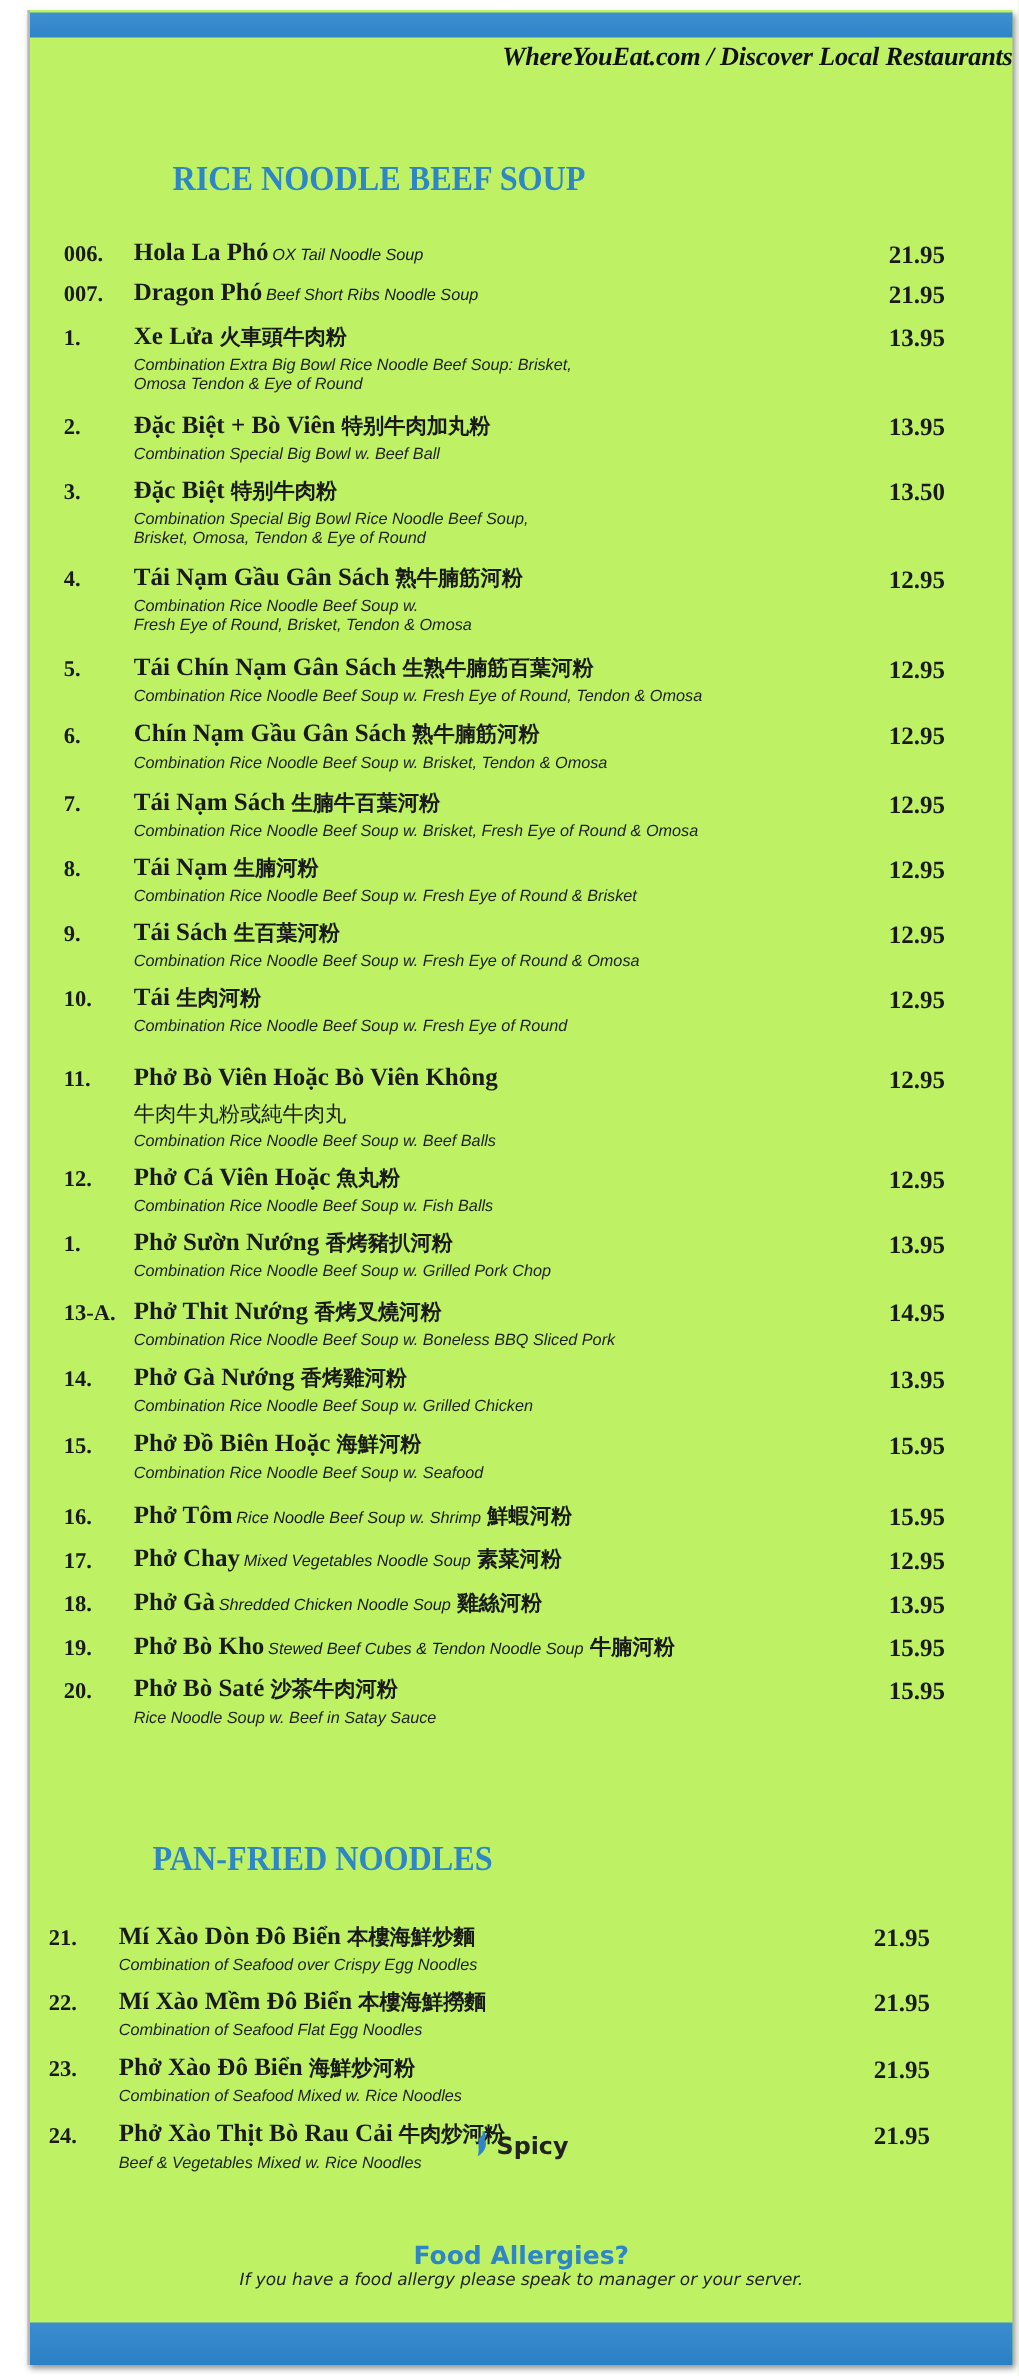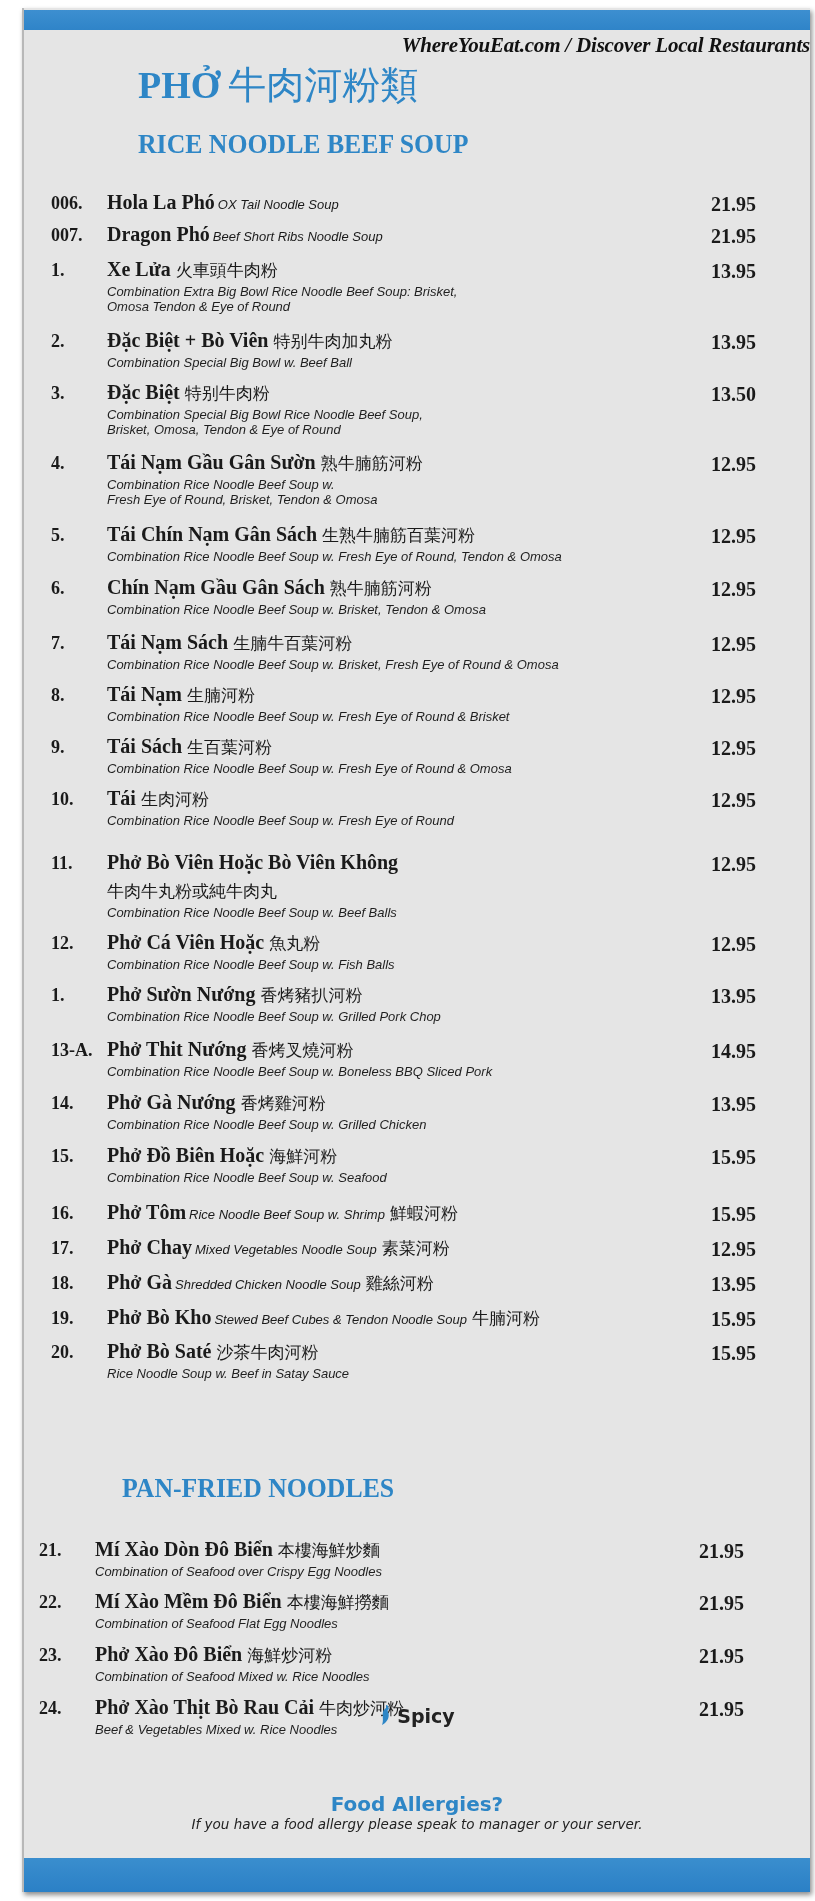--- a/index.html
+++ b/index.html
@@ -2,21 +2,21 @@
 <html><head>
   <meta charset="utf-8">
   <style>
     html, body { margin: 0; padding: 0; }
     body {
       width: 815px; height: 1901px; background: #ffffff; position: relative; overflow: hidden;
       font-family: "Liberation Serif", serif; color: #1a1a1a;
     }
     .card {
       position: absolute; left: 22px; top: 8px; width: 786px; height: 1884px;
-      background: #e5e5e5;
+      background: #bef264;
       border-left: 2px solid #b8b8b8;
       box-shadow: 2px 3px 5px rgba(0,0,0,0.45);
     }
     .band-top {
       position: absolute; left: 0; top: 2px; width: 786px; height: 20px;
       background: linear-gradient(#3d8fd0, #2f84c8);
     }
     .band-bottom {
       position: absolute; left: 0; top: 1850px; width: 786px; height: 34px;
       background: linear-gradient(#3a8ece, #2b80c6);
@@ -35,21 +35,21 @@
       position: absolute; left: 114px; font-family: "Liberation Serif", serif; font-weight: bold;
       color: #2e86c6; white-space: nowrap; transform: scaleX(0.92); transform-origin: left;
     }
     .item { position: absolute; left: 0; width: 786px; }
     .num {
       position: absolute; left: 27px; top: 0; font-weight: bold; font-size: 18px; white-space: nowrap;
     }
     .name {
       position: absolute; left: 83px; top: -2px; font-weight: bold; font-size: 20px; white-space: nowrap;
     }
-    .name .cjk { font-weight: normal; font-family: "DejaVu Serif", serif; font-size: 17px; margin-left: 5px; margin-top: 44px; }
+    .name .cjk { font-weight: bold; font-family: "DejaVu Serif", serif; font-size: 17px; margin-left: 5px; margin-top: 44px; }
     .name .inline-desc { font-family: "Liberation Sans", sans-serif; font-style: italic; font-weight: normal; font-size: 13px; margin-left: 3px; }
     .cjk-line { position: absolute; left: 83px; font-family: "DejaVu Serif", serif; font-size: 17px; white-space: nowrap; }
     .desc {
       position: absolute; left: 83px; font-family: "Liberation Sans", sans-serif; font-style: italic;
       font-size: 13px; line-height: 15px; color: #1f1f1f; white-space: pre-line; width: 600px;
     }
     .price {
       position: absolute; right: 54px; top: 0; font-weight: bold; font-size: 20px; white-space: nowrap;
     }
     .footer { position: absolute; left: 0; width: 786px; text-align: center; font-family: "DejaVu Sans", sans-serif; }
@@ -58,23 +58,20 @@
     .allergy-title { top: 1784px; font-size: 20px; font-weight: bold; color: #2e86c6; }
     .allergy-text { top: 1808px; font-size: 13.5px; font-style: italic; color: #222; }
   </style>
 </head>
 <body>
 
 <div class="card">
   <div class="band-top"></div>
   <div class="watermark">WhereYouEat.com / Discover Local Restaurants</div>
 
-  <div class="sec-title" style="top:52px;font-size:38px;">
-    <span>PHỞ</span><span class="cjk">牛肉河粉類</span>
-  </div>
   <div class="sec-sub" style="top:120px;font-size:28px;">RICE NOODLE BEEF SOUP</div>
 
   <div id="items-0">
       <div class="item" style="top: 185px;">
         <span class="num">006.</span>
         <span class="name"><span>Hola La Phó</span><span class="inline-desc">OX Tail Noodle Soup</span></span>
         <span class="price">21.95</span>
       </div>
       <div class="item" style="top: 217px;">
         <span class="num">007.</span>
@@ -96,21 +93,21 @@
       </div>
       <div class="item" style="top: 375px;">
         <span class="num">3.</span>
         <span class="name"><span>Đặc Biệt</span><span class="cjk">特别牛肉粉</span></span>
         <span class="desc" style="top:24px">Combination Special Big Bowl Rice Noodle Beef Soup,
 Brisket, Omosa, Tendon &amp; Eye of Round</span>
         <span class="price">13.50</span>
       </div>
       <div class="item" style="top: 445px;">
         <span class="num">4.</span>
-        <span class="name"><span>Tái Nạm Gầu Gân Sườn</span><span class="cjk">熟牛腩筋河粉</span></span>
+        <span class="name"><span>Tái Nạm Gầu Gân Sách</span><span class="cjk">熟牛腩筋河粉</span></span>
         <span class="desc" style="top:24px">Combination Rice Noodle Beef Soup w.
 Fresh Eye of Round, Brisket, Tendon &amp; Omosa</span>
         <span class="price">12.95</span>
       </div>
       <div class="item" style="top: 517px;">
         <span class="num">5.</span>
         <span class="name"><span>Tái Chín Nạm Gân Sách</span><span class="cjk">生熟牛腩筋百葉河粉</span></span>
         <span class="desc" style="top:24px">Combination Rice Noodle Beef Soup w. Fresh Eye of Round, Tendon &amp; Omosa</span>
         <span class="price">12.95</span>
       </div>

